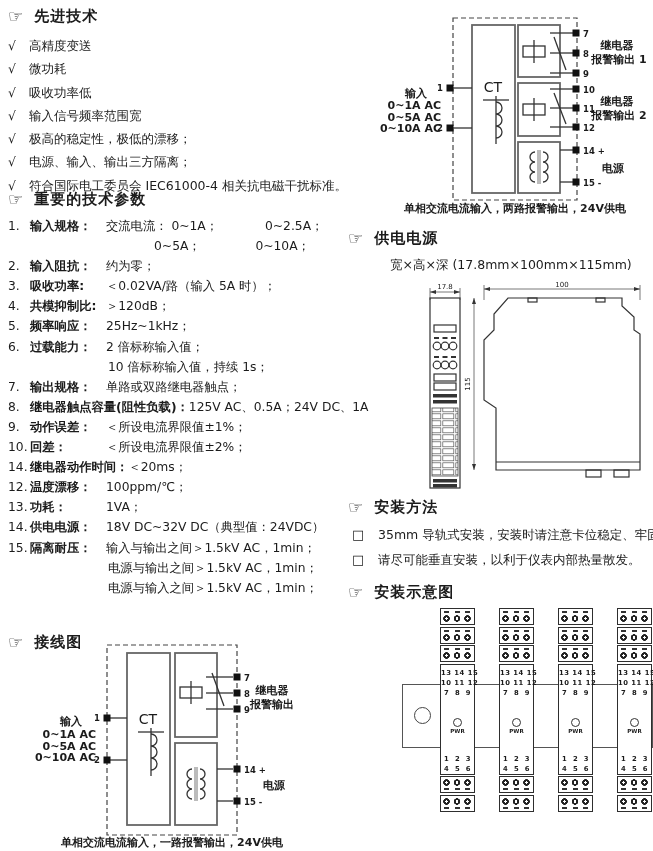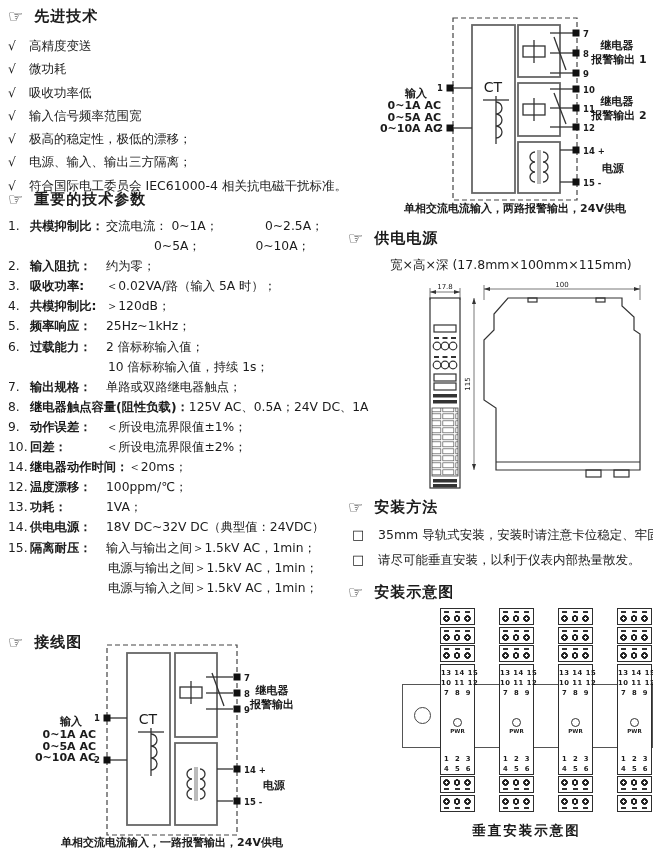--- a/index.html
+++ b/index.html
@@ -89,21 +89,21 @@
       <div class="adv-row"><span class="check">√</span><span>符合国际电工委员会 IEC61000-4 相关抗电磁干扰标准。</span></div>
     </div>
   </div>
 
   <div class="abs" style="left:8px;top:189px;width:345px;">
     <div class="sec-h">
       <span class="marker">☞</span>
       <span>重要的技术参数</span>
     </div>
     <div style="margin-top:7px;">
-      <div class="param-row"><span class="pnum">1.</span><span class="plabel">共模抑制比：</span><span class="pval">交流电流： 0~1A；            0~2.5A；</span></div>
+      <div class="param-row"><span class="pnum">1.</span><span class="plabel">输入规格：</span><span class="pval">交流电流： 0~1A；            0~2.5A；</span></div>
       <div class="param-row cont-b"><span class="pval">0~5A；              0~10A；</span></div>
       <div class="param-row"><span class="pnum">2.</span><span class="plabel">输入阻抗：</span><span class="pval">约为零；</span></div>
       <div class="param-row"><span class="pnum">3.</span><span class="plabel">吸收功率:</span><span class="pval">＜0.02VA/路（输入 5A 时）；</span></div>
       <div class="param-row"><span class="pnum">4.</span><span class="plabel">共模抑制比:</span><span class="pval">＞120dB；</span></div>
       <div class="param-row"><span class="pnum">5.</span><span class="plabel">频率响应：</span><span class="pval">25Hz~1kHz；</span></div>
       <div class="param-row"><span class="pnum">6.</span><span class="plabel">过载能力：</span><span class="pval">2 倍标称输入值；</span></div>
       <div class="param-row cont-a"><span class="pval">10 倍标称输入值，持续 1s；</span></div>
       <div class="param-row"><span class="pnum">7.</span><span class="plabel">输出规格：</span><span class="pval">单路或双路继电器触点；</span></div>
       <div class="param-row"><span class="pnum">8.</span><span class="plabel">继电器触点容量(阻性负载)：</span><span class="pval">125V AC、0.5A；24V DC、1A</span></div>
       <div class="param-row"><span class="pnum">9.</span><span class="plabel">动作误差：</span><span class="pval">＜所设电流界限值±1%；</span></div>
@@ -437,15 +437,14 @@
           <div class="sp"></div>
           <div class="trow">1  2  3</div>
           <div class="trow">4  5  6</div>
         </div>
         <div class="bblock"></div>
         <div class="bblock"></div>
       </div>
     </div>
   </div>
 
-  <div class="abs" id="install-caption">垂直安装示意图</div>
 
 </div>
 
 </body></html>

